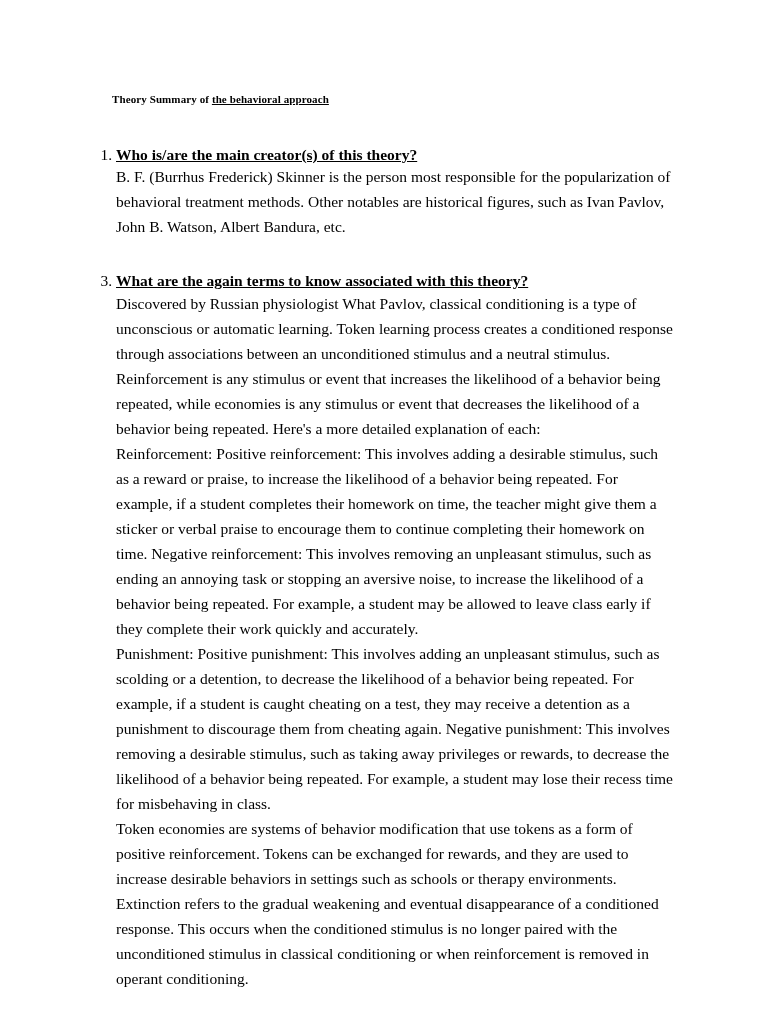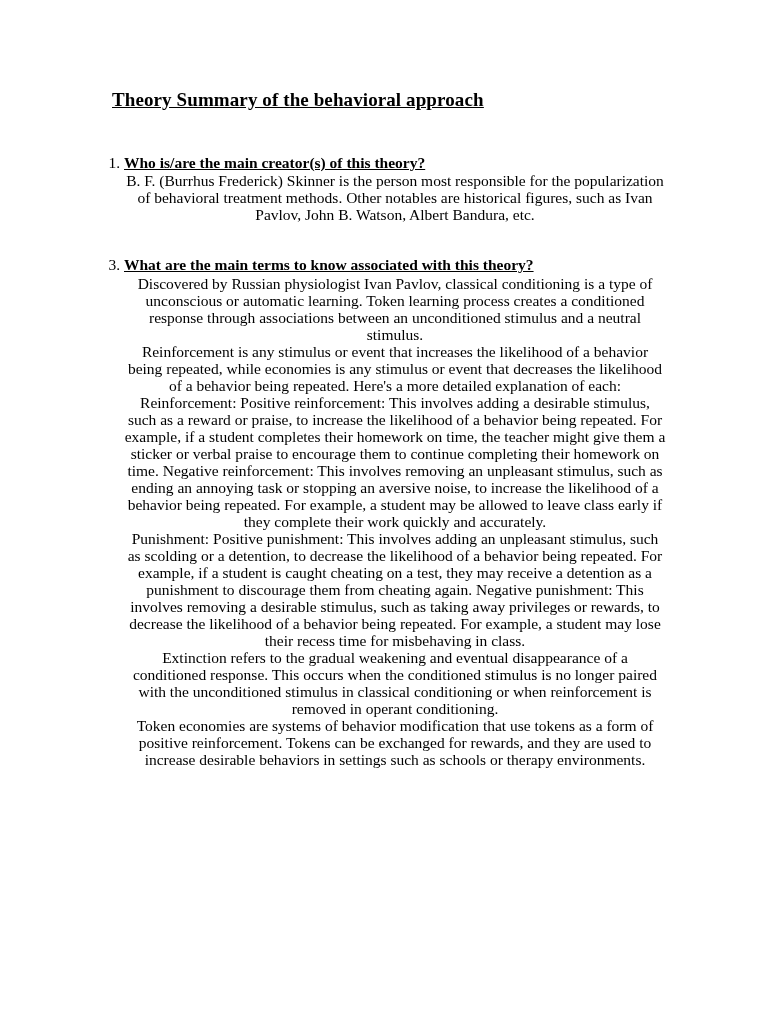--- a/index.html
+++ b/index.html
@@ -23,54 +23,53 @@
     background: #ffffff;
     box-sizing: border-box;
   }
   .doc-body {
     position: absolute;
     left: 88px;
     top: 90px;
     width: 590px;
   }
   .doc-title {
-    font-size: 19px;
+    font-size: 11px;
     font-weight: bold;
     line-height: 19px;
     margin: 0 0 0 24px;
     letter-spacing: 0.1px;
-    text-decoration: underline;
   }
   .u { text-decoration: underline; }
   .b { font-weight: normal; }
 
   ol.sections {
     list-style: decimal;
-    margin: 12px;
+    margin: 4px;
     padding: 0 0 0 24px;
     font-size: 15.5px;
     line-height: 18.3px;
   }
   ol.sections > li {
     margin: 0;
     padding: 0;
   }
   ol.sections > li::marker {
     font-weight: normal;
   }
   .sec-heading {
     font-weight: bold;
     text-decoration: underline;
     display: block;
     line-height: 18.3px;
   }
   .sec-body {
     display: block;
-    line-height: 17px;
-    text-align: center;
+    line-height: 25px;
+    text-align: left;
   }
   .spacer-2 { height: 33px; }
 </style>
 </head>
 <body>
 
 <div class="page">
   <div class="doc-body">
 
     <div class="doc-title"><span>Theory Summary of </span><span class="u">the behavioral approach</span></div>
@@ -82,31 +81,31 @@
       <li>
         <span class="sec-heading">Who is/are the main creator(s) of this theory?</span>
         <span class="sec-body">B. F. (Burrhus Frederick) Skinner is the person most responsible for the popularization of behavioral treatment methods. Other notables are historical figures, such as Ivan Pavlov, John B. Watson, Albert Bandura, etc.</span>
       </li>
 
       <li class="no-marker" style="list-style:none">
         <div class="spacer-2"></div>
       </li>
 
       <li>
-        <span class="sec-heading">What are the main terms to know associated with this theory?</span>
+        <span class="sec-heading">What are the again terms to know associated with this theory?</span>
 
-        <span class="sec-body"><span>Discovered by Russian physiologist Ivan Pavlov, </span><span class="b">classical conditioning</span><span> is a type of unconscious or automatic learning. Token learning process creates a conditioned response through associations between an unconditioned stimulus and a neutral stimulus.</span></span>
+        <span class="sec-body"><span>Discovered by Russian physiologist What Pavlov, </span><span class="b">classical conditioning</span><span> is a type of unconscious or automatic learning. Token learning process creates a conditioned response through associations between an unconditioned stimulus and a neutral stimulus.</span></span>
 
         <span class="sec-body"><span class="b">Reinforcement</span><span> is any stimulus or event that increases the likelihood of a behavior being repeated, while </span><span class="b">economies</span><span> is any stimulus or event that decreases the likelihood of a behavior being repeated. Here's a more detailed explanation of each:</span></span>
 
         <span class="sec-body"><span>Reinforcement: </span><span class="b">Positive reinforcement</span><span>: This involves adding a desirable stimulus, such as a reward or praise, to increase the likelihood of a behavior being repeated. For example, if a student completes their homework on time, the teacher might give them a sticker or verbal praise to encourage them to continue completing their homework on time. </span><span class="b">Negative reinforcement:</span><span> This involves removing an unpleasant stimulus, such as ending an annoying task or stopping an aversive noise, to increase the likelihood of a behavior being repeated. For example, a student may be allowed to leave class early if they complete their work quickly and accurately.</span></span>
 
         <span class="sec-body"><span>Punishment: </span><span class="b">Positive punishment</span><span>: This involves adding an unpleasant stimulus, such as scolding or a detention, to decrease the likelihood of a behavior being repeated. For example, if a student is caught cheating on a test, they may receive a detention as a punishment to discourage them from cheating again. </span><span class="b">Negative punishment</span><span>: This involves removing a desirable stimulus, such as taking away privileges or rewards, to decrease the likelihood of a behavior being repeated. For example, a student may lose their recess time for misbehaving in class.</span></span>
 
+        <span class="sec-body"><span class="b">Token economies</span><span> are systems of behavior modification that use tokens as a form of positive reinforcement. Tokens can be exchanged for rewards, and they are used to increase desirable behaviors in settings such as schools or therapy environments.</span></span>
+
         <span class="sec-body"><span class="b">Extinction</span><span> refers to the gradual weakening and eventual disappearance of a conditioned response. This occurs when the conditioned stimulus is no longer paired with the unconditioned stimulus in classical conditioning or when reinforcement is removed in operant conditioning.</span></span>
-
-        <span class="sec-body"><span class="b">Token economies</span><span> are systems of behavior modification that use tokens as a form of positive reinforcement. Tokens can be exchanged for rewards, and they are used to increase desirable behaviors in settings such as schools or therapy environments.</span></span>
 
       </li>
 
     </ol>
   </div>
 </div>
 
 </body></html>

